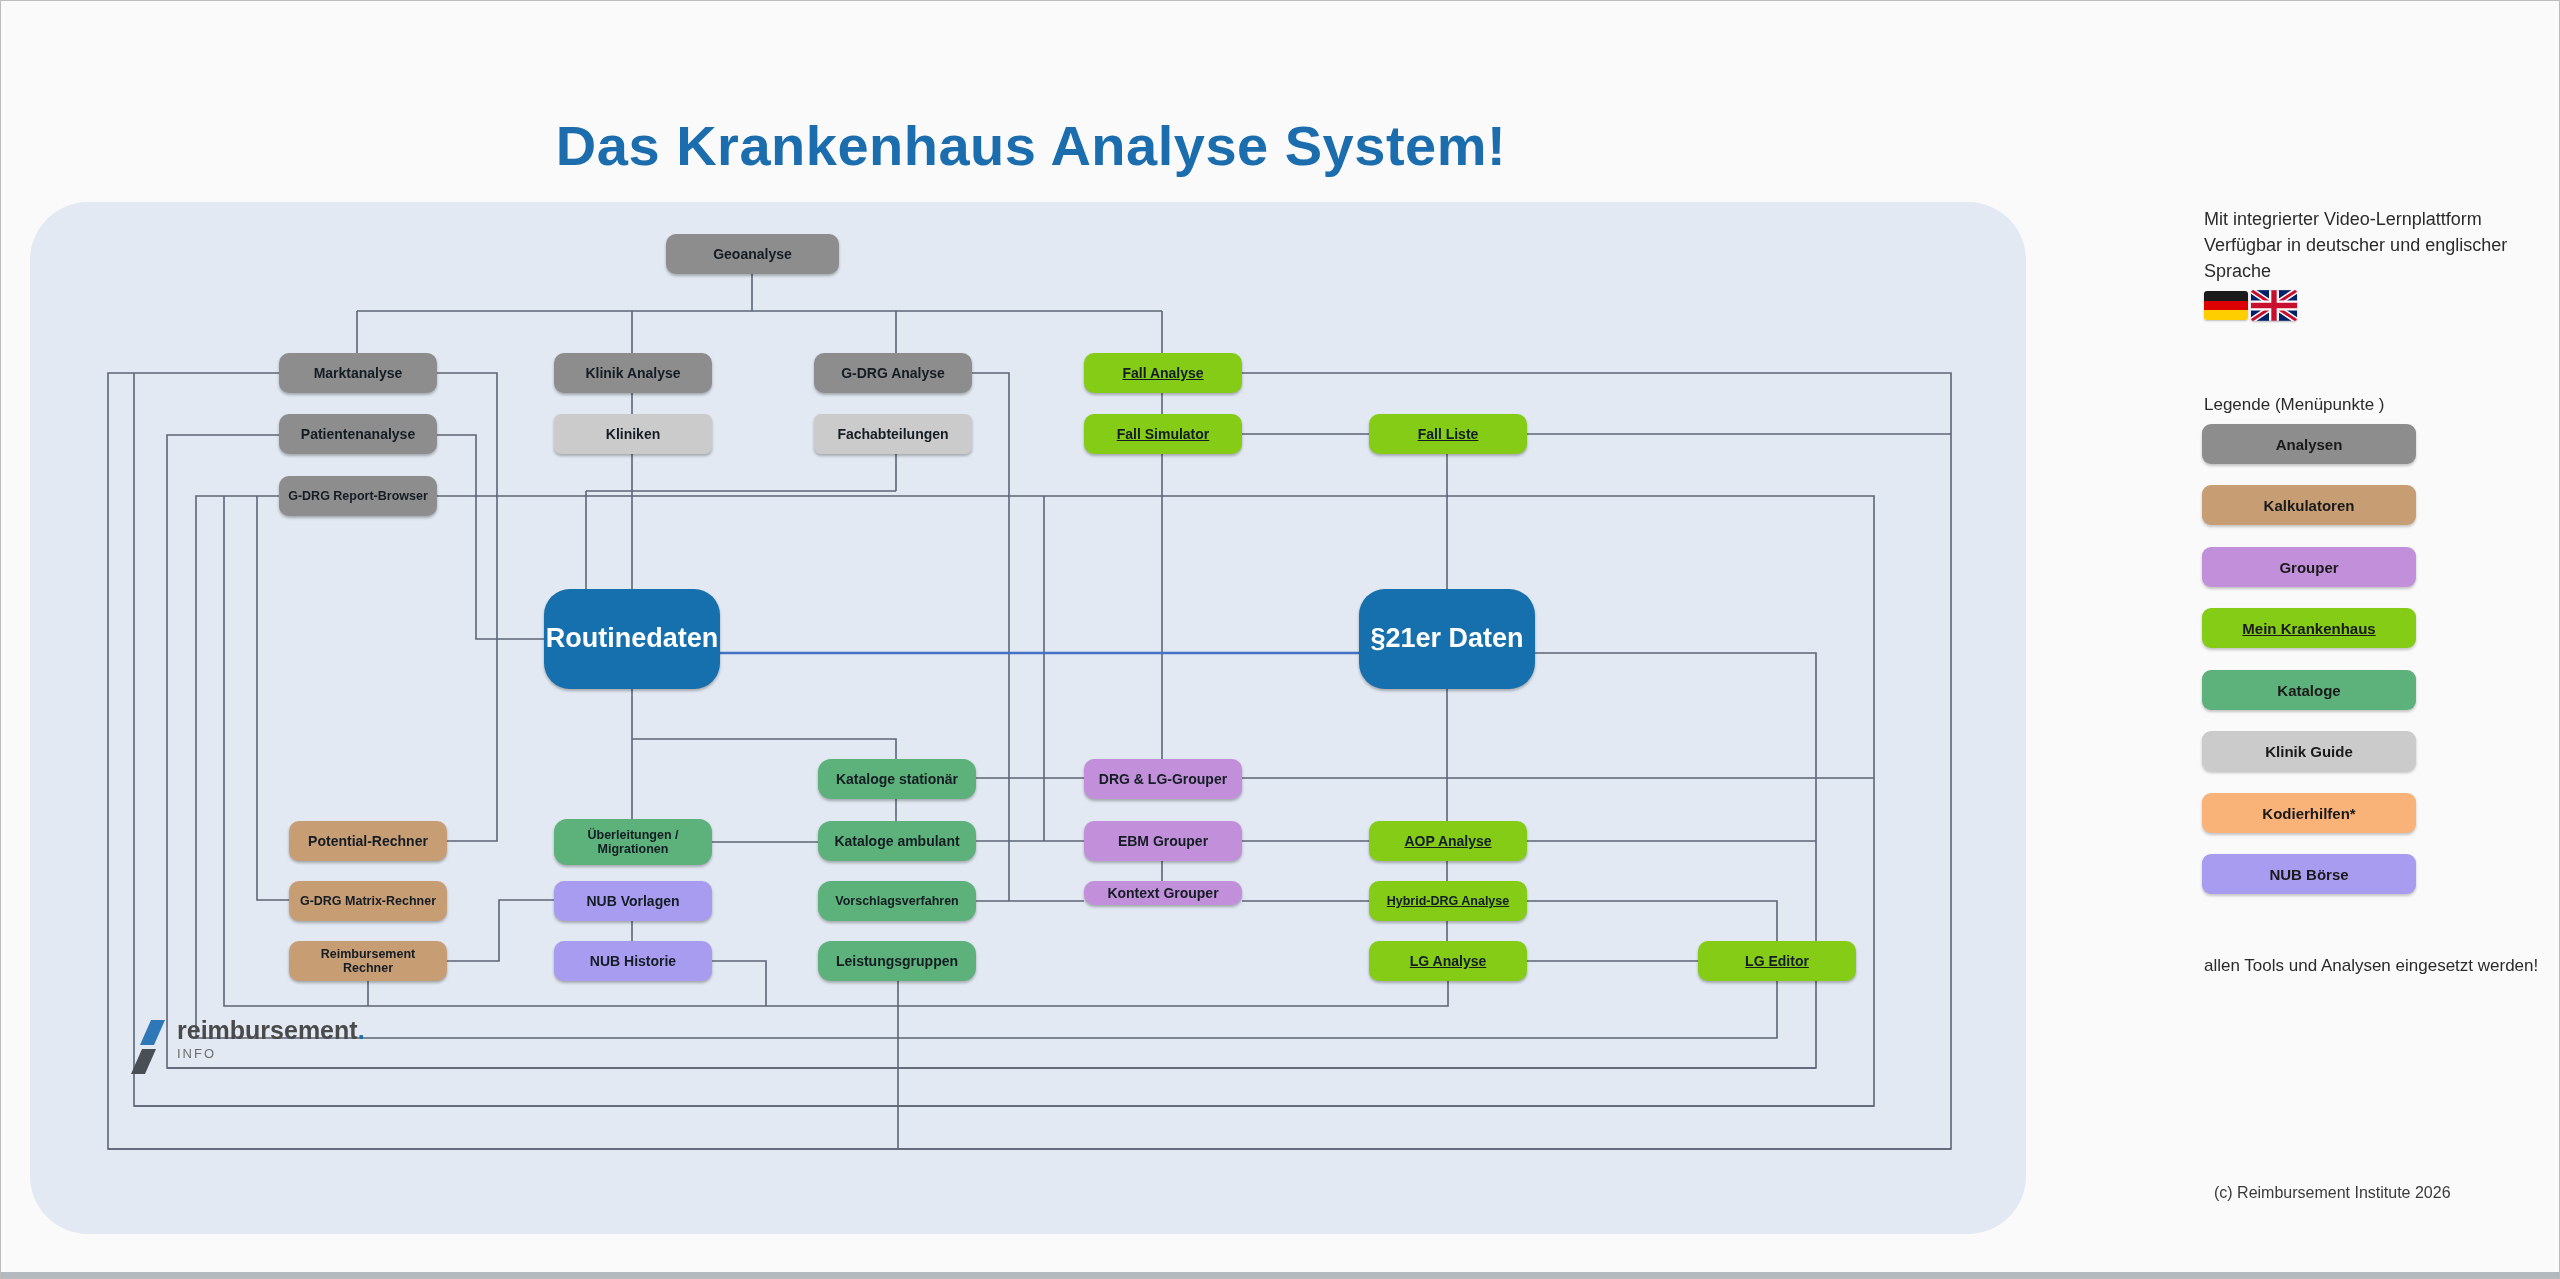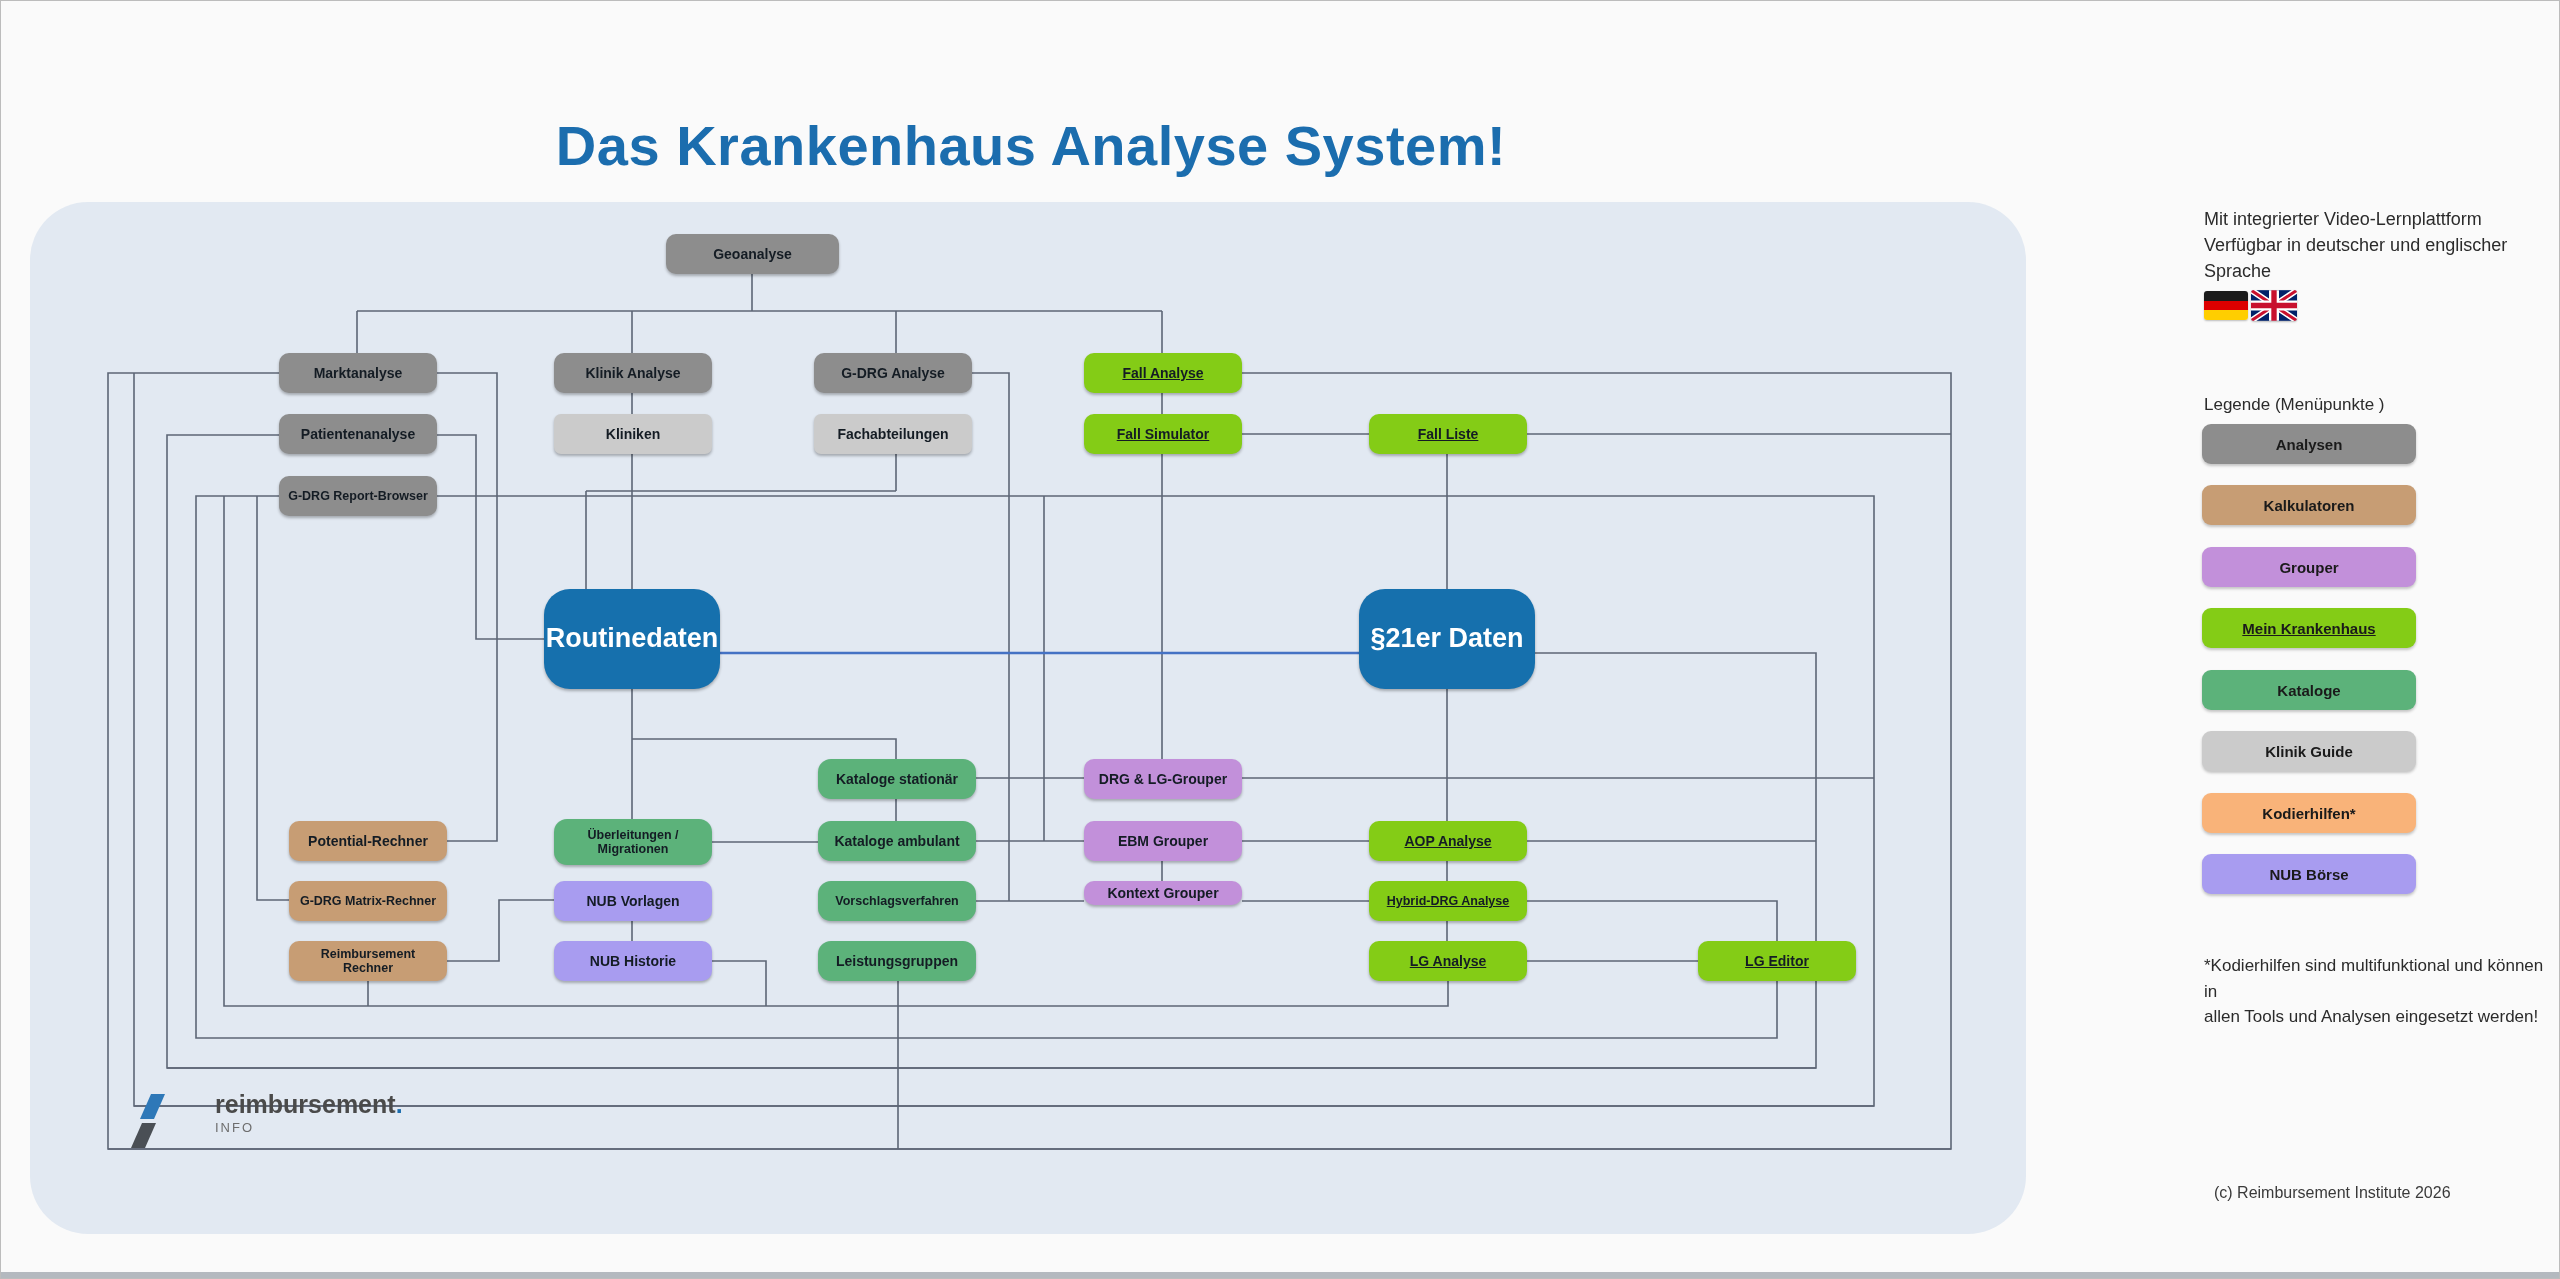--- a/index.html
+++ b/index.html
@@ -47,21 +47,21 @@
     font-size:15px;color:#1a1a1a;box-shadow:0 2px 3px rgba(0,0,0,.22);
   }
   .footnote{position:absolute;left:2203px;top:952px;font-size:17px;color:#2b2b2b;line-height:1.5;}
   .copyright{position:absolute;left:2213px;top:1183px;font-size:16px;color:#3a3a3a;}
 
   .flag{position:absolute;border-radius:3px;overflow:hidden;box-shadow:0 1px 2px rgba(0,0,0,.25);}
   .flag-de{left:2203px;top:290px;width:44px;height:29px;
     background:linear-gradient(#1b1b1b 0 33%,#dd0000 33% 66%,#ffce00 66% 100%);}
   .flag-uk{left:2250px;top:289px;width:46px;height:31px;}
 
-  .logo{position:absolute;left:128px;top:1091px;display:flex;align-items:flex-start;gap:38px;}
+  .logo{position:absolute;left:128px;top:1017px;display:flex;align-items:flex-start;}
   .logo-text{margin-left:10px;}
   .logo-name{font-size:25px;font-weight:bold;color:#4a4a4a;line-height:1;}
   .logo-dot{color:#1b6dae;}
   .logo-sub{font-size:13px;color:#6d6d6d;letter-spacing:2px;margin-top:3px;}
 </style>
 </head>
 <body>
 
 <h1 class="title">Das Krankenhaus Analyse System!</h1>
 
@@ -169,19 +169,18 @@
 <div class="pill c-gray" style="top:423px">Analysen</div>
 <div class="pill c-tan" style="top:484px">Kalkulatoren</div>
 <div class="pill c-purple" style="top:546px">Grouper</div>
 <div class="pill c-teal" style="top:607px">Mein Krankenhaus</div>
 <div class="pill c-green" style="top:669px">Kataloge</div>
 <div class="pill c-lgray" style="top:730px">Klinik Guide</div>
 <div class="pill c-orange" style="top:792px">Kodierhilfen*</div>
 <div class="pill c-lav" style="top:853px">NUB Börse</div>
 
 <div class="footnote">
-  <div>*Kodierhilfen sind multifunktional und können in</div>
   <div>allen Tools und Analysen eingesetzt werden!</div>
 </div>
 
 <div class="copyright">(c) Reimbursement Institute 2026</div>
 
 <div class="bottom-edge"></div>
 
 </body></html>

